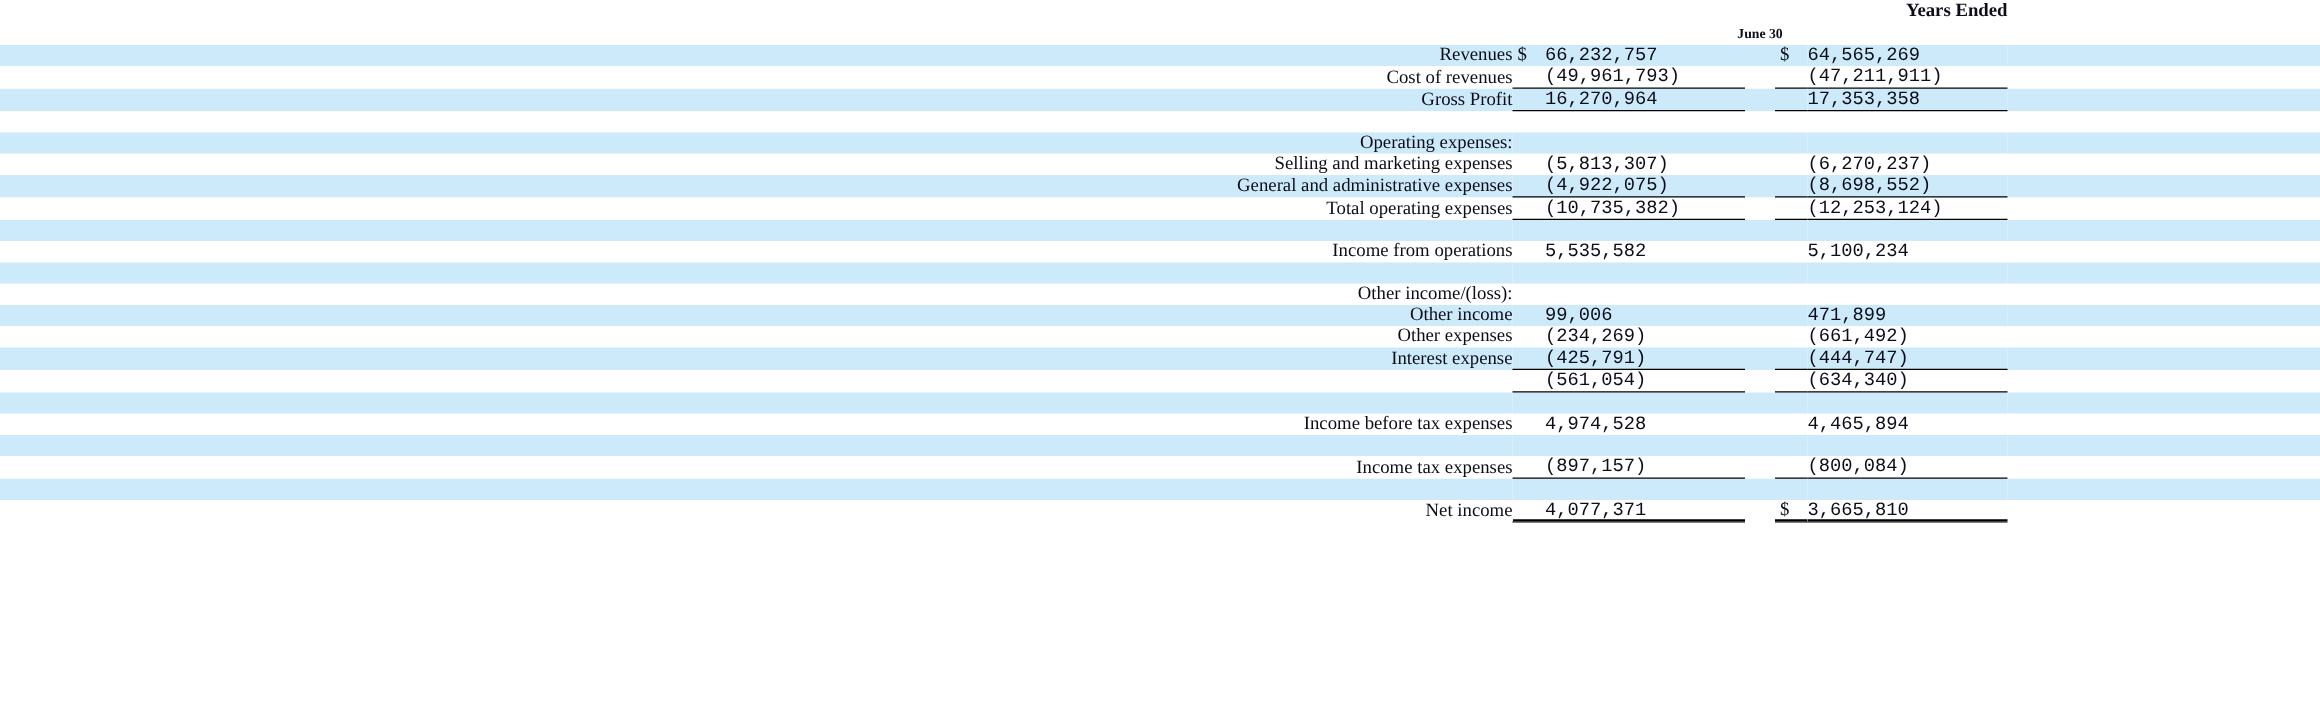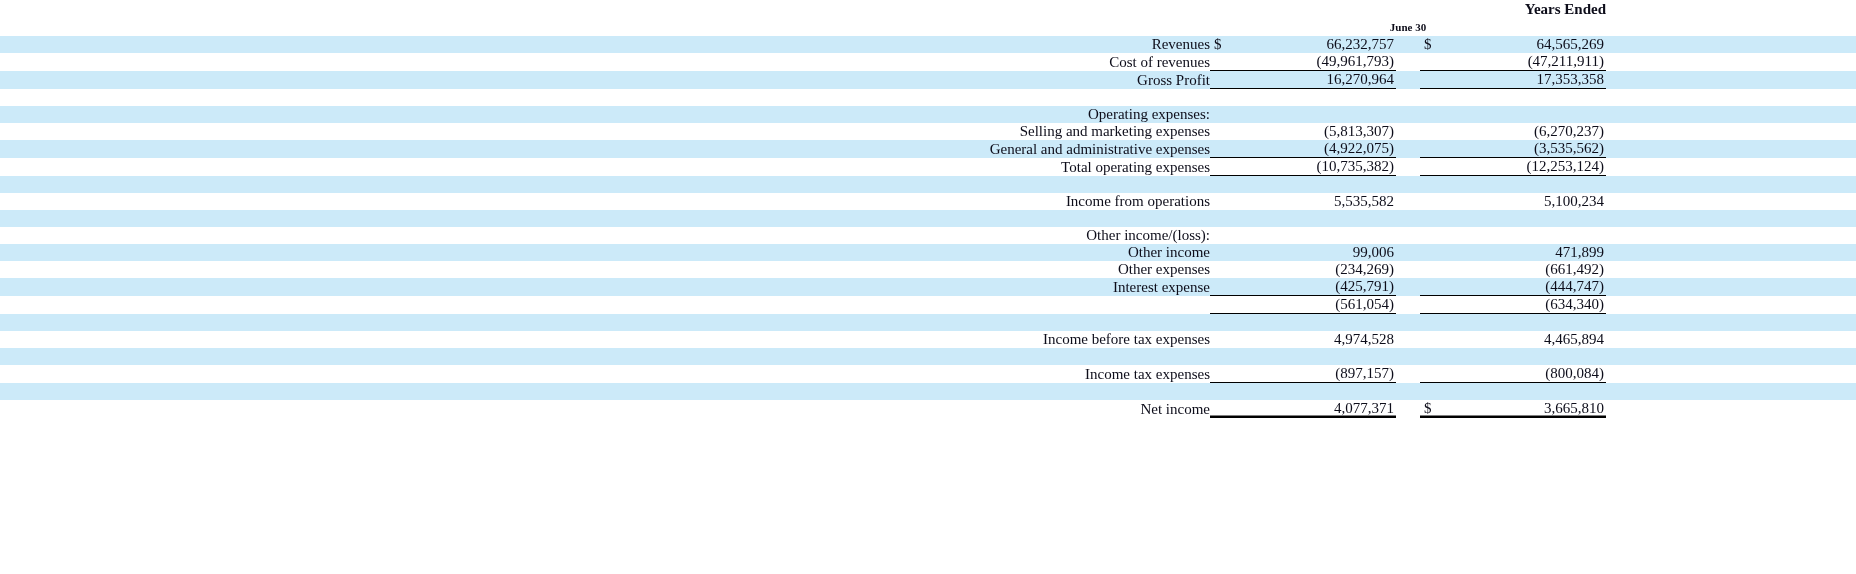--- a/index.html
+++ b/index.html
@@ -44,22 +44,22 @@
     line-height: 17px;
     vertical-align: bottom;
     white-space: nowrap;
   }
 
   td.label {
     text-align: right;
     padding-left: 2px;
   }
   td.num {
-    text-align: right;
     padding-right: 2px;
+    font-family: Liberation Mono, monospace;
   }
   td.cur {
     text-align: left;
     padding-left: 4px;
   }
 
   .indent1 { padding-left: 18px; margin-left: 17px; }
 
   
   .hdr-title {
@@ -163,21 +163,21 @@
           <td class="cur"></td>
           <td class="num">(6,270,237)</td>
           <td></td>
         </tr>
         <tr class="band">
           <td class="label indent1">General and administrative expenses</td>
           <td class="cur rule-below"></td>
           <td class="num rule-below">(4,922,075)</td>
           <td></td>
           <td class="cur rule-below"></td>
-          <td class="num rule-below">(3,535,562)</td>
+          <td class="num rule-below">(8,698,552)</td>
           <td></td>
         </tr>
         <tr class="plain">
           <td class="label">Total operating expenses</td>
           <td class="cur rule-below"></td>
           <td class="num rule-below">(10,735,382)</td>
           <td></td>
           <td class="cur rule-below"></td>
           <td class="num rule-below">(12,253,124)</td>
           <td></td>

